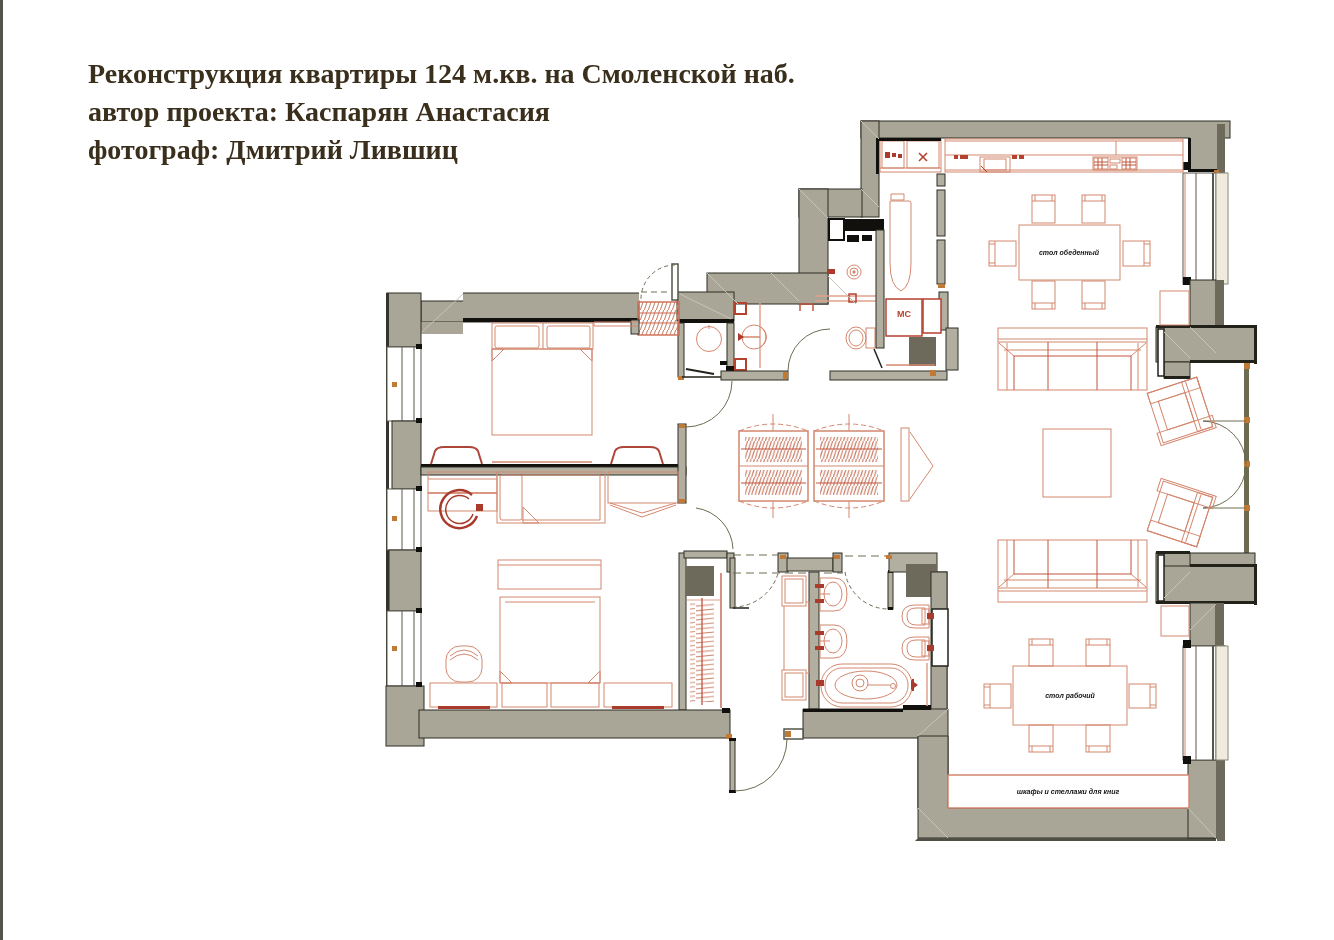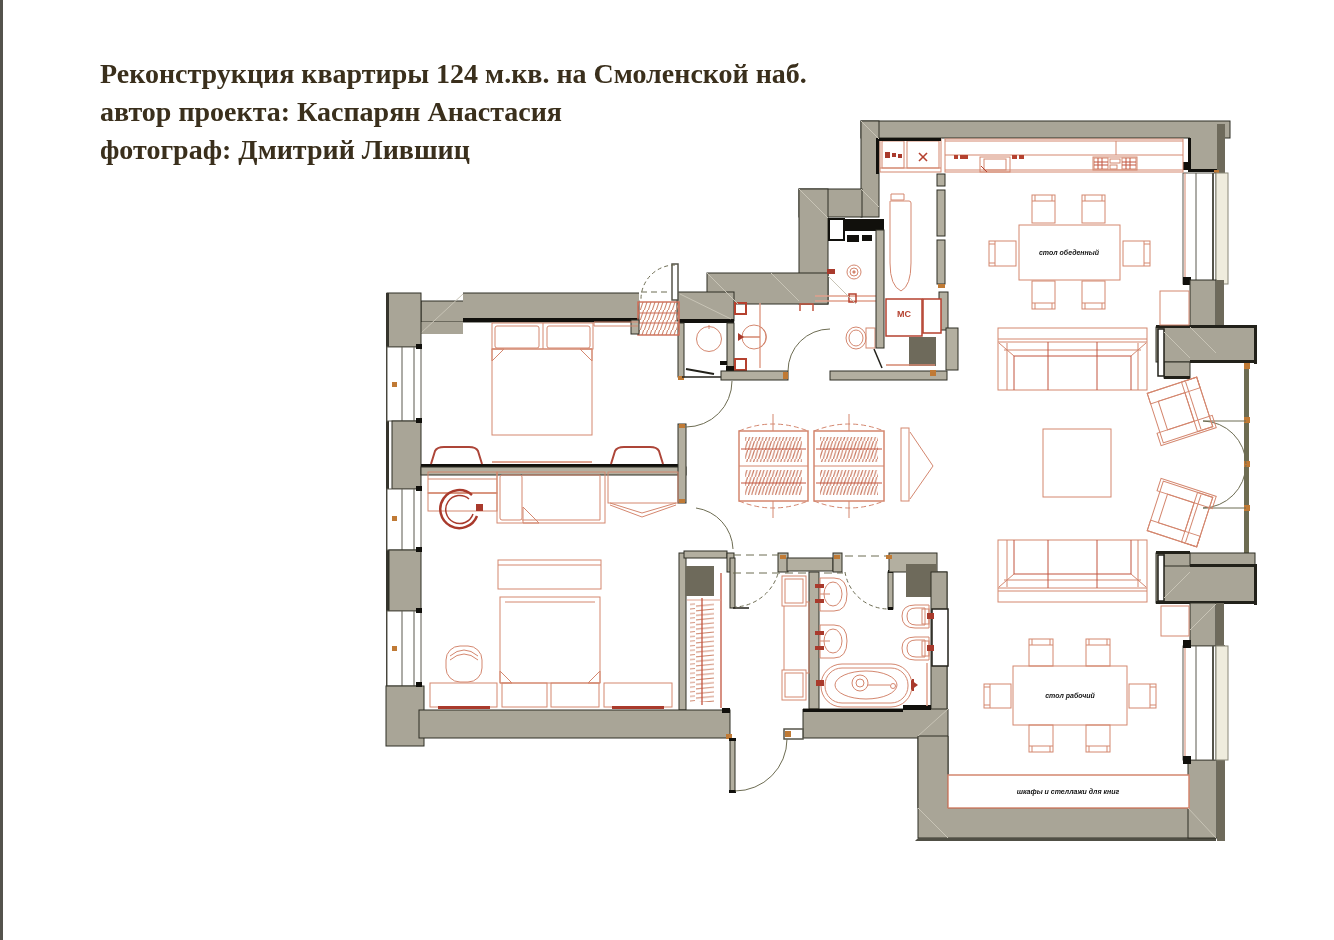--- a/index.html
+++ b/index.html
@@ -1,17 +1,17 @@
 <!DOCTYPE html>
 <html><head>
 <meta charset="utf-8">
 <style>
 html,body{margin:0;padding:0;background:#ffffff;width:1334px;height:940px;overflow:hidden}
 #page{position:relative;width:1334px;height:940px;background:#ffffff;font-family:"Liberation Sans",sans-serif}
-#title{position:absolute;left:100px;top:55px;color:#3a2f1c;font-family:"Liberation Serif",serif;font-size:28px;line-height:38px;letter-spacing:0;font-weight:bold}
+#title{position:absolute;left:88px;top:55px;color:#3a2f1c;font-family:"Liberation Serif",serif;font-size:28px;line-height:38px;letter-spacing:0;font-weight:bold}
 svg{position:absolute;left:0;top:0}
 .w{fill:#a9a597;stroke:#2f2e25;stroke-width:1}
 .wn{fill:#a9a597}
 .wd{fill:#6e6a5b}
 .wt{fill:#b3afa0;stroke:#2f2e25;stroke-width:1}
 .f{fill:none;stroke:#d4876f;stroke-width:1}
 .ff{fill:#ffffff;stroke:#d4876f;stroke-width:1}
 .fb{fill:none;stroke:#ad4538;stroke-width:2}
 .dr{fill:none;stroke:#6d6c52;stroke-width:1}
 .mit{fill:none;stroke:#c8c4b6;stroke-width:1}

